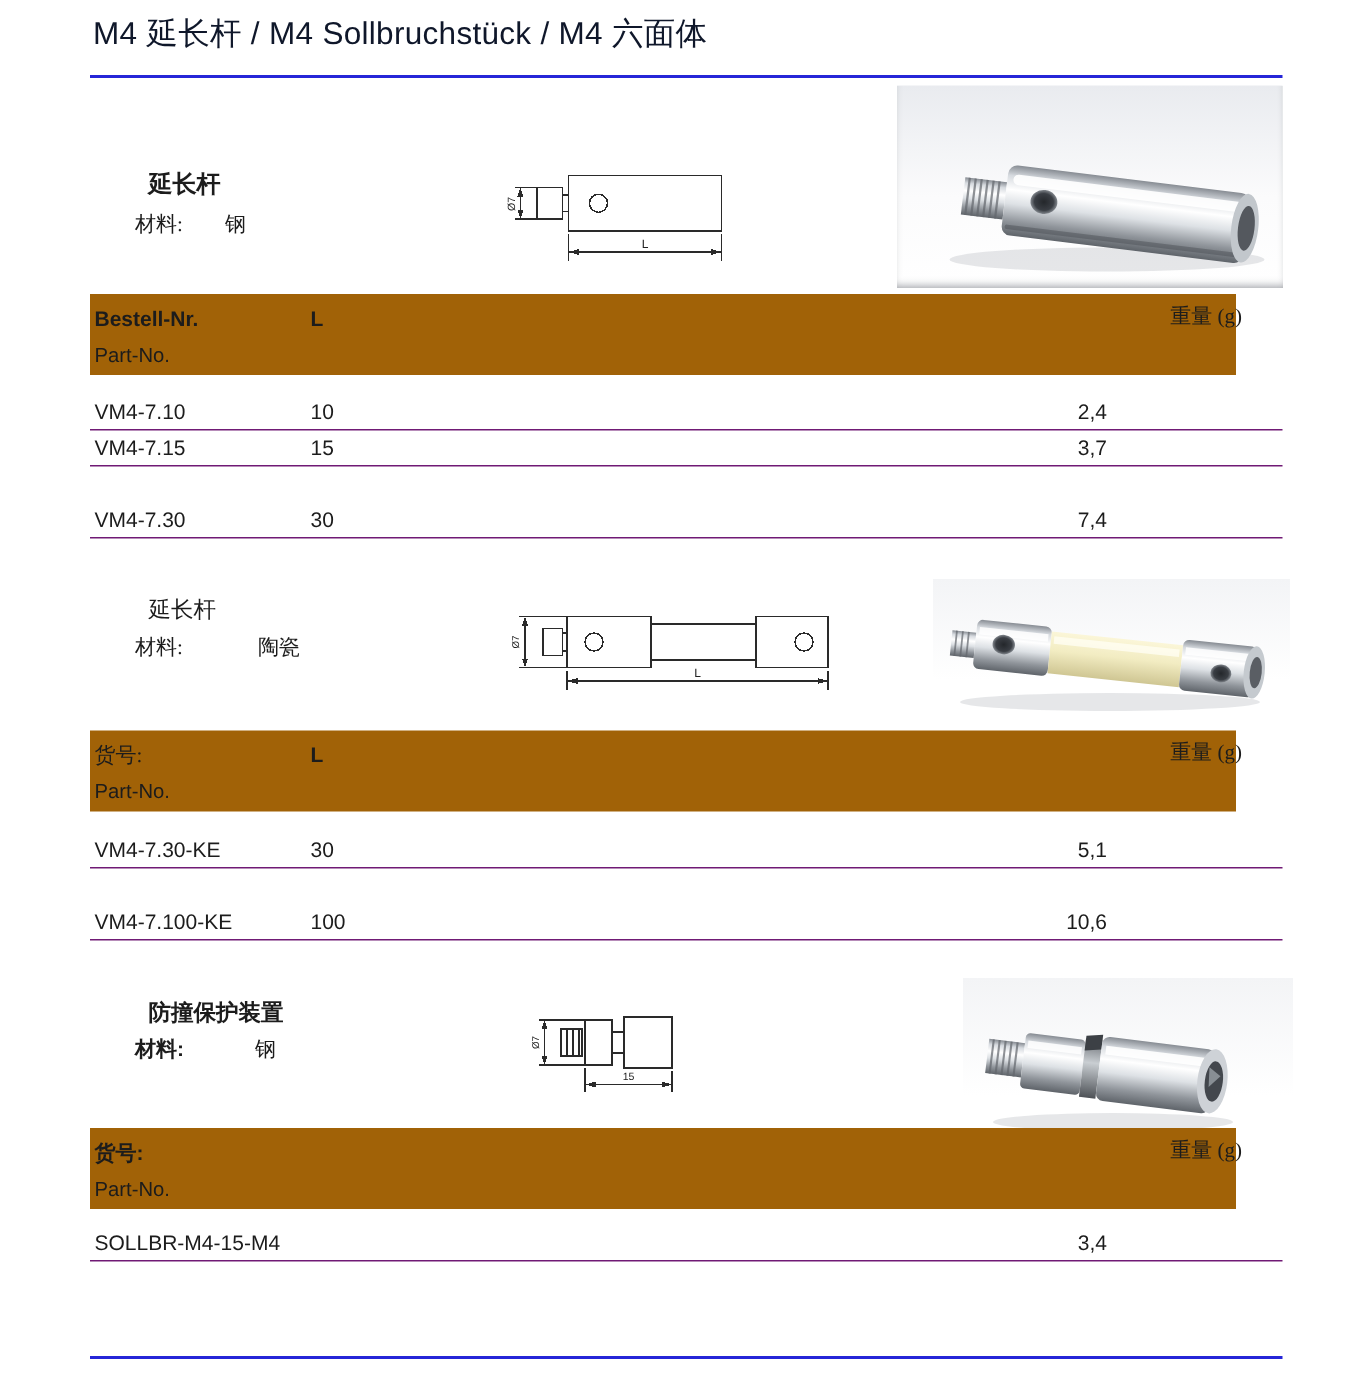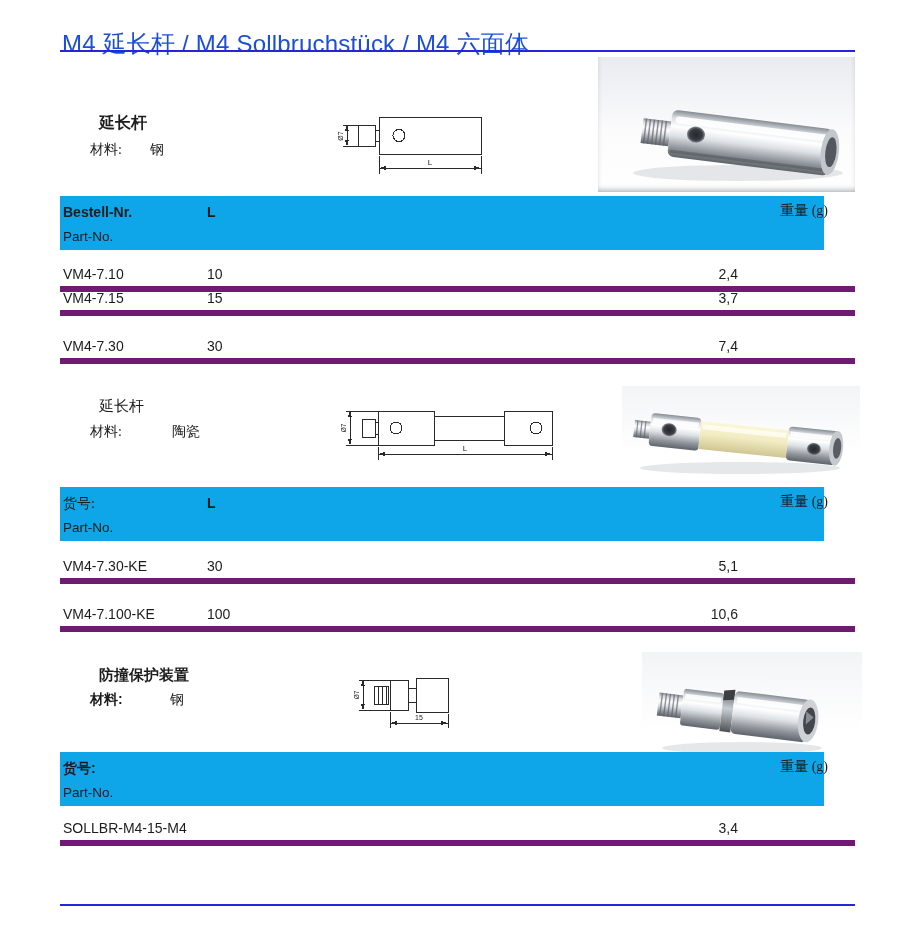--- a/index.html
+++ b/index.html
@@ -2,46 +2,46 @@
 <html><head>
 <meta charset="utf-8">
 <style>
   html,body{margin:0;padding:0;}
   body{font-family:"Liberation Sans",sans-serif;color:#1c1c1c;background:#fff;}
   #page{position:relative;width:900px;height:925px;background:#ffffff;overflow:hidden;}
   .abs{position:absolute;}
   .serif{font-family:"Liberation Serif",serif;}
   .b{font-weight:bold;}
 
-  .page-title{left:62px;top:28px;font-size:24px;color:#1d4ed8;letter-spacing:.2px;}
+  .page-title{left:62px;top:8px;font-size:21px;color:#0f172a;letter-spacing:.2px;}
   .hrule{left:60px;top:50px;width:795px;height:2px;background:#2626d8;}
   .frule{left:60px;top:904px;width:795px;height:2px;background:#2626d8;}
 
   .sec-head{font-size:16px;margin-left:37px;}
   .mat-label{font-size:14px;margin-left:28px;}
   .mat-value{font-size:14px;}
 
   .render{overflow:hidden;}
   .render1{left:598px;top:57px;width:257px;height:135px;
     background:linear-gradient(#e9ebef,#fbfbfc 55%,#ffffff);
     box-shadow:inset 0 -4px 6px -3px rgba(70,75,85,.55);}
   .render2{left:622px;top:386px;width:238px;height:96px;
     background:linear-gradient(#f3f4f6,#ffffff 70%);}
   .render3{left:642px;top:652px;width:220px;height:112px;
     background:linear-gradient(#f3f4f6,#ffffff 70%);}
 
-  .tbl-header{left:60px;width:764px;height:54px;background:#0ea5e9;}
+  .tbl-header{left:60px;width:764px;height:54px;background:#a16207;}
   .th{position:absolute;font-size:14px;white-space:nowrap;}
   .th-part{left:3px;top:8px;}
   .th-part2{left:3px;top:33px;font-size:13.5px;}
   .th-l{left:147px;top:8px;}
   .th-w{left:593px;top:6px;width:175px;text-align:right;font-size:14px;}
 
   .row{position:absolute;left:60px;width:795px;height:24px;line-height:24px;
-    border-bottom:6px solid #701a75;font-size:14px;}
+    border-bottom:1px solid #701a75;font-size:14px;}
   .c{position:absolute;top:0;white-space:nowrap;}
   .c-part{left:3px;}
   .c-l{left:147px;}
   .c-w{left:540px;width:138px;text-align:right;}
 
   .drawing text{font-family:"Liberation Sans",sans-serif;fill:#222;}
   .drawing{shape-rendering:crispEdges;}
 </style>
 </head>
 <body>

